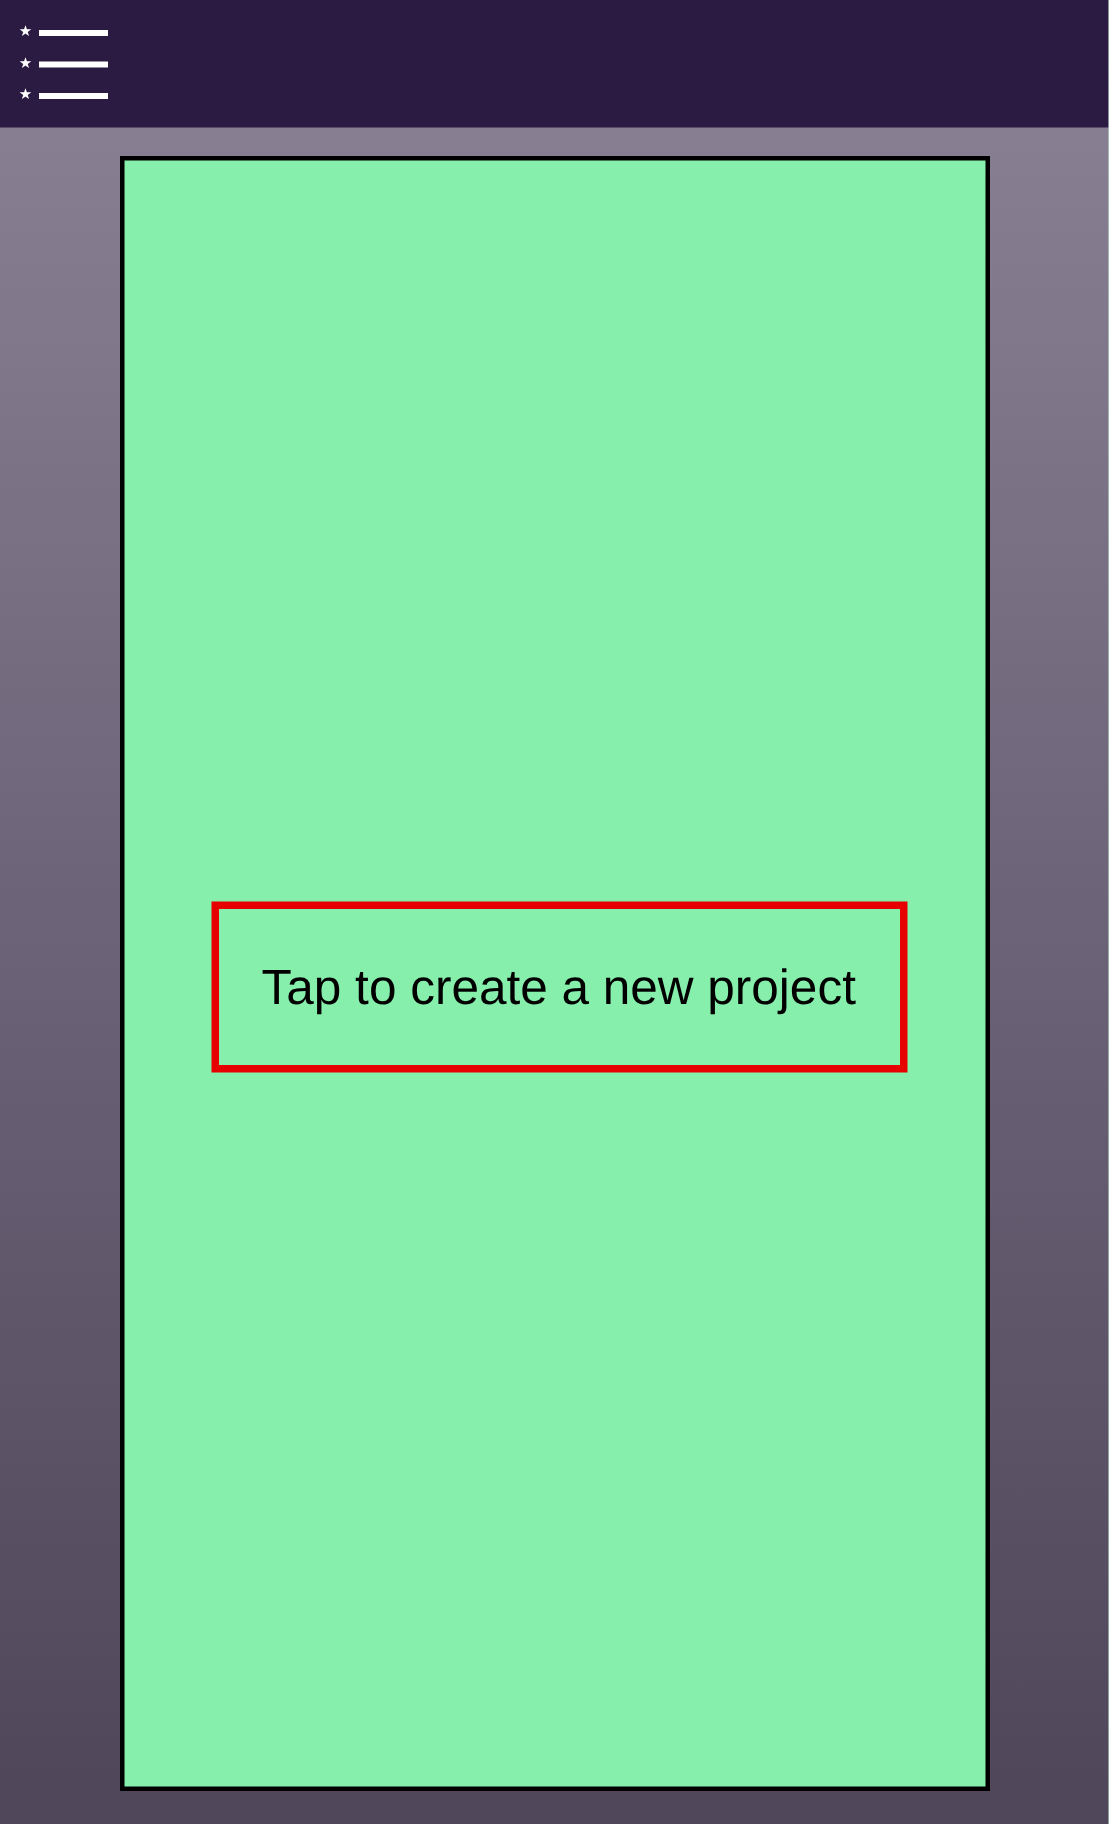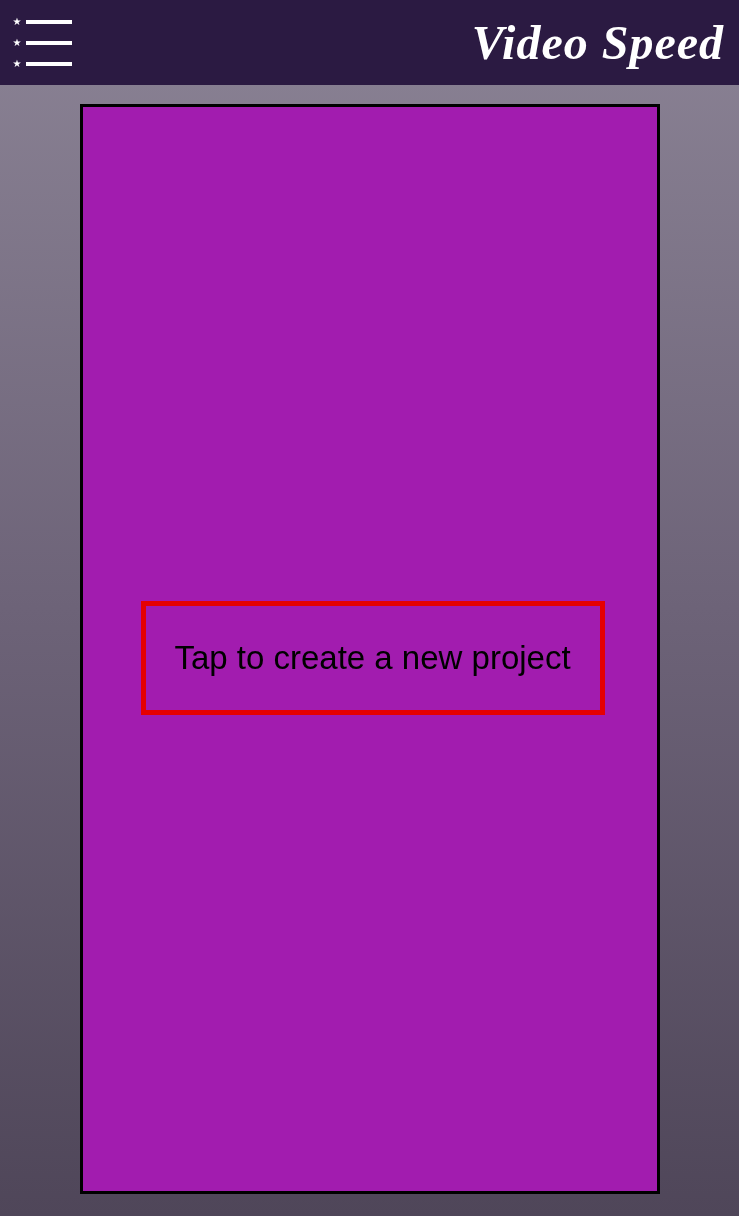--- a/index.html
+++ b/index.html
@@ -64,21 +64,21 @@
     .content-area {
       flex: 1;
       display: flex;
       align-items: flex-start;
       justify-content: center;
       padding: 19px 0 0 0;
     }
     .project-canvas {
       width: 580px;
       height: 1090px;
-      background-color: #a21caf;
+      background-color: #86efac;
       border: 3px solid #000000;
       position: relative;
       cursor: pointer;
     }
     .create-project-button {
       position: absolute;
       left: 58px;
       top: 494px;
       width: 464px;
       height: 114px;
@@ -106,21 +106,20 @@
     </div>
     <div class="menu-line">
       <span class="menu-star">★</span>
       <div class="menu-bar"></div>
     </div>
     <div class="menu-line">
       <span class="menu-star">★</span>
       <div class="menu-bar"></div>
     </div>
   </div>
-  <div class="app-title">Video Speed</div>
 </div>
 
 <div class="content-area">
   <div class="project-canvas">
     <div class="create-project-button">
       <span class="create-project-label">Tap to create a new project</span>
     </div>
   </div>
 </div>
 

